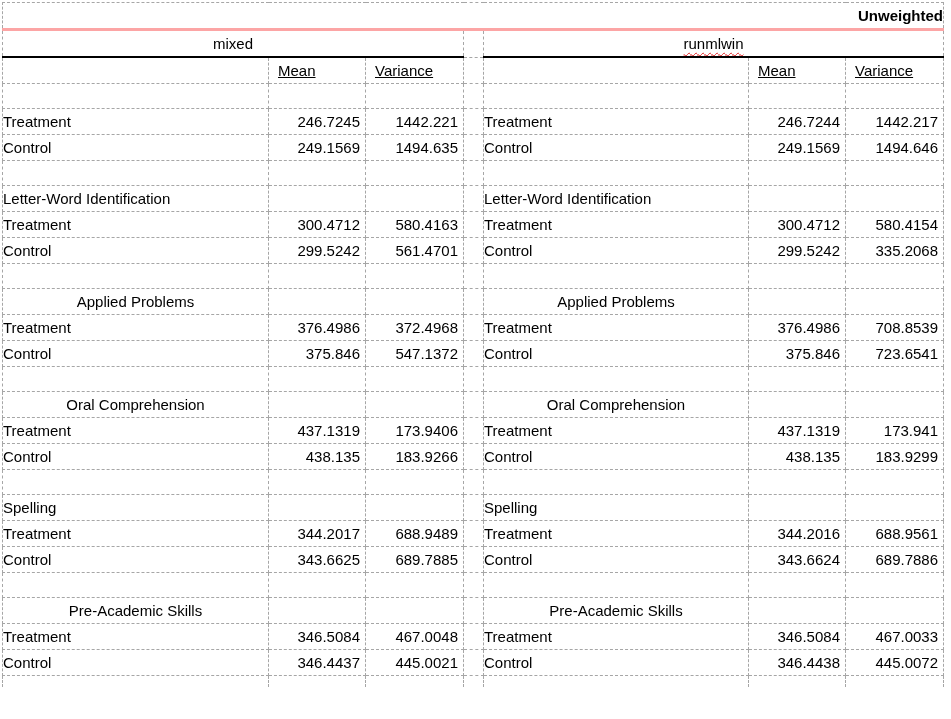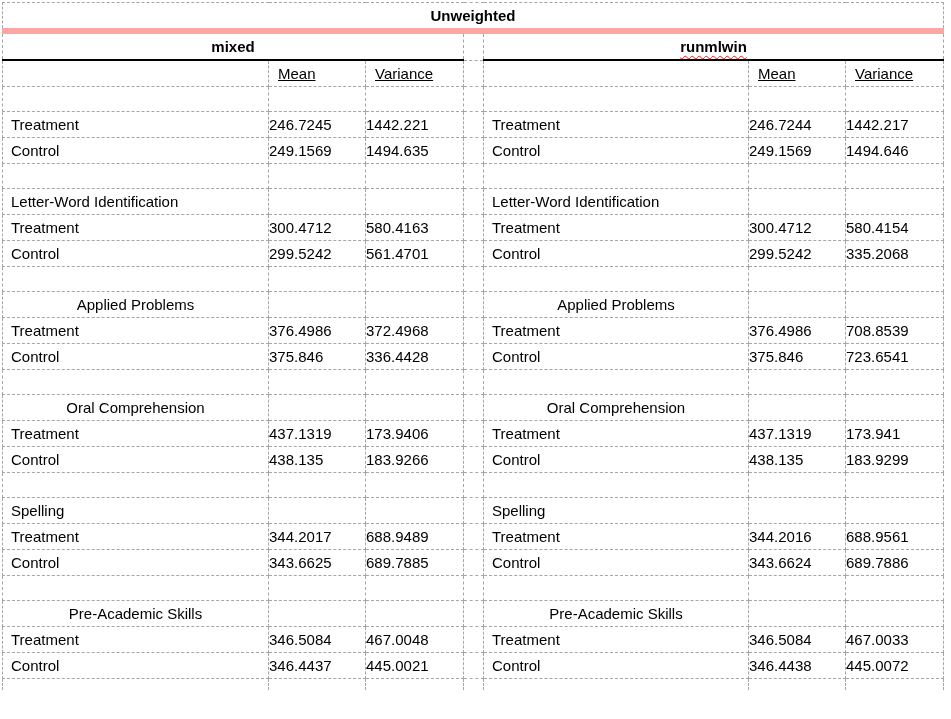--- a/index.html
+++ b/index.html
@@ -33,43 +33,43 @@
     font-size: 15px;
     line-height: 25px;
     vertical-align: middle;
     white-space: nowrap;
     overflow: hidden;
   }
   tr.partial td { height: 11px; border-bottom: none; }
 
   
   td.title {
-    text-align: center;
+    text-align: right;
     font-weight: bold;
-    border-bottom: 6px solid #fca5a5;
+    border-bottom: 3px solid #fca5a5;
   }
   
   td.panel {
     text-align: center;
-    font-weight: bold;
+    font-weight: normal;
     border-bottom: 2px solid #000000;
   }
   td.panel .squiggle {
     text-decoration-line: underline;
     text-decoration-style: wavy;
     text-decoration-color: #e02020;
     text-decoration-thickness: 1px;
     text-underline-offset: 3px;
   }
   
   td.hdr { text-align: left; padding-left: 9px; text-decoration: underline; }
-  td.lbl { text-align: left; padding-left: 8px; }
+  td.lbl { text-align: left; }
   td.sec-center { text-align: center; }
-  td.sec-left   { text-align: left; padding-left: 8px; }
-  td.num { text-align: left; }
+  td.sec-left   { text-align: left; padding-left: 0; }
+  td.num { text-align: right; padding-right: 5px; }
 </style>
 </head>
 <body>
 
 <div class="sheet">
 <table class="cmp">
   <colgroup>
     <col class="c-label-l">
         <col class="c-mean-l">
         <col class="c-var-l">
@@ -188,21 +188,21 @@
     <td class="num">376.4986</td>
     <td class="num">372.4968</td>
     <td class="gap"></td>
     <td class="lbl">Treatment</td>
     <td class="num">376.4986</td>
     <td class="num">708.8539</td>
   </tr>
   <tr>
     <td class="lbl">Control</td>
     <td class="num">375.846</td>
-    <td class="num">336.4428</td>
+    <td class="num">547.1372</td>
     <td class="gap"></td>
     <td class="lbl">Control</td>
     <td class="num">375.846</td>
     <td class="num">723.6541</td>
   </tr>
 
   <tr>
     <td></td>
           <td></td>
           <td></td>

